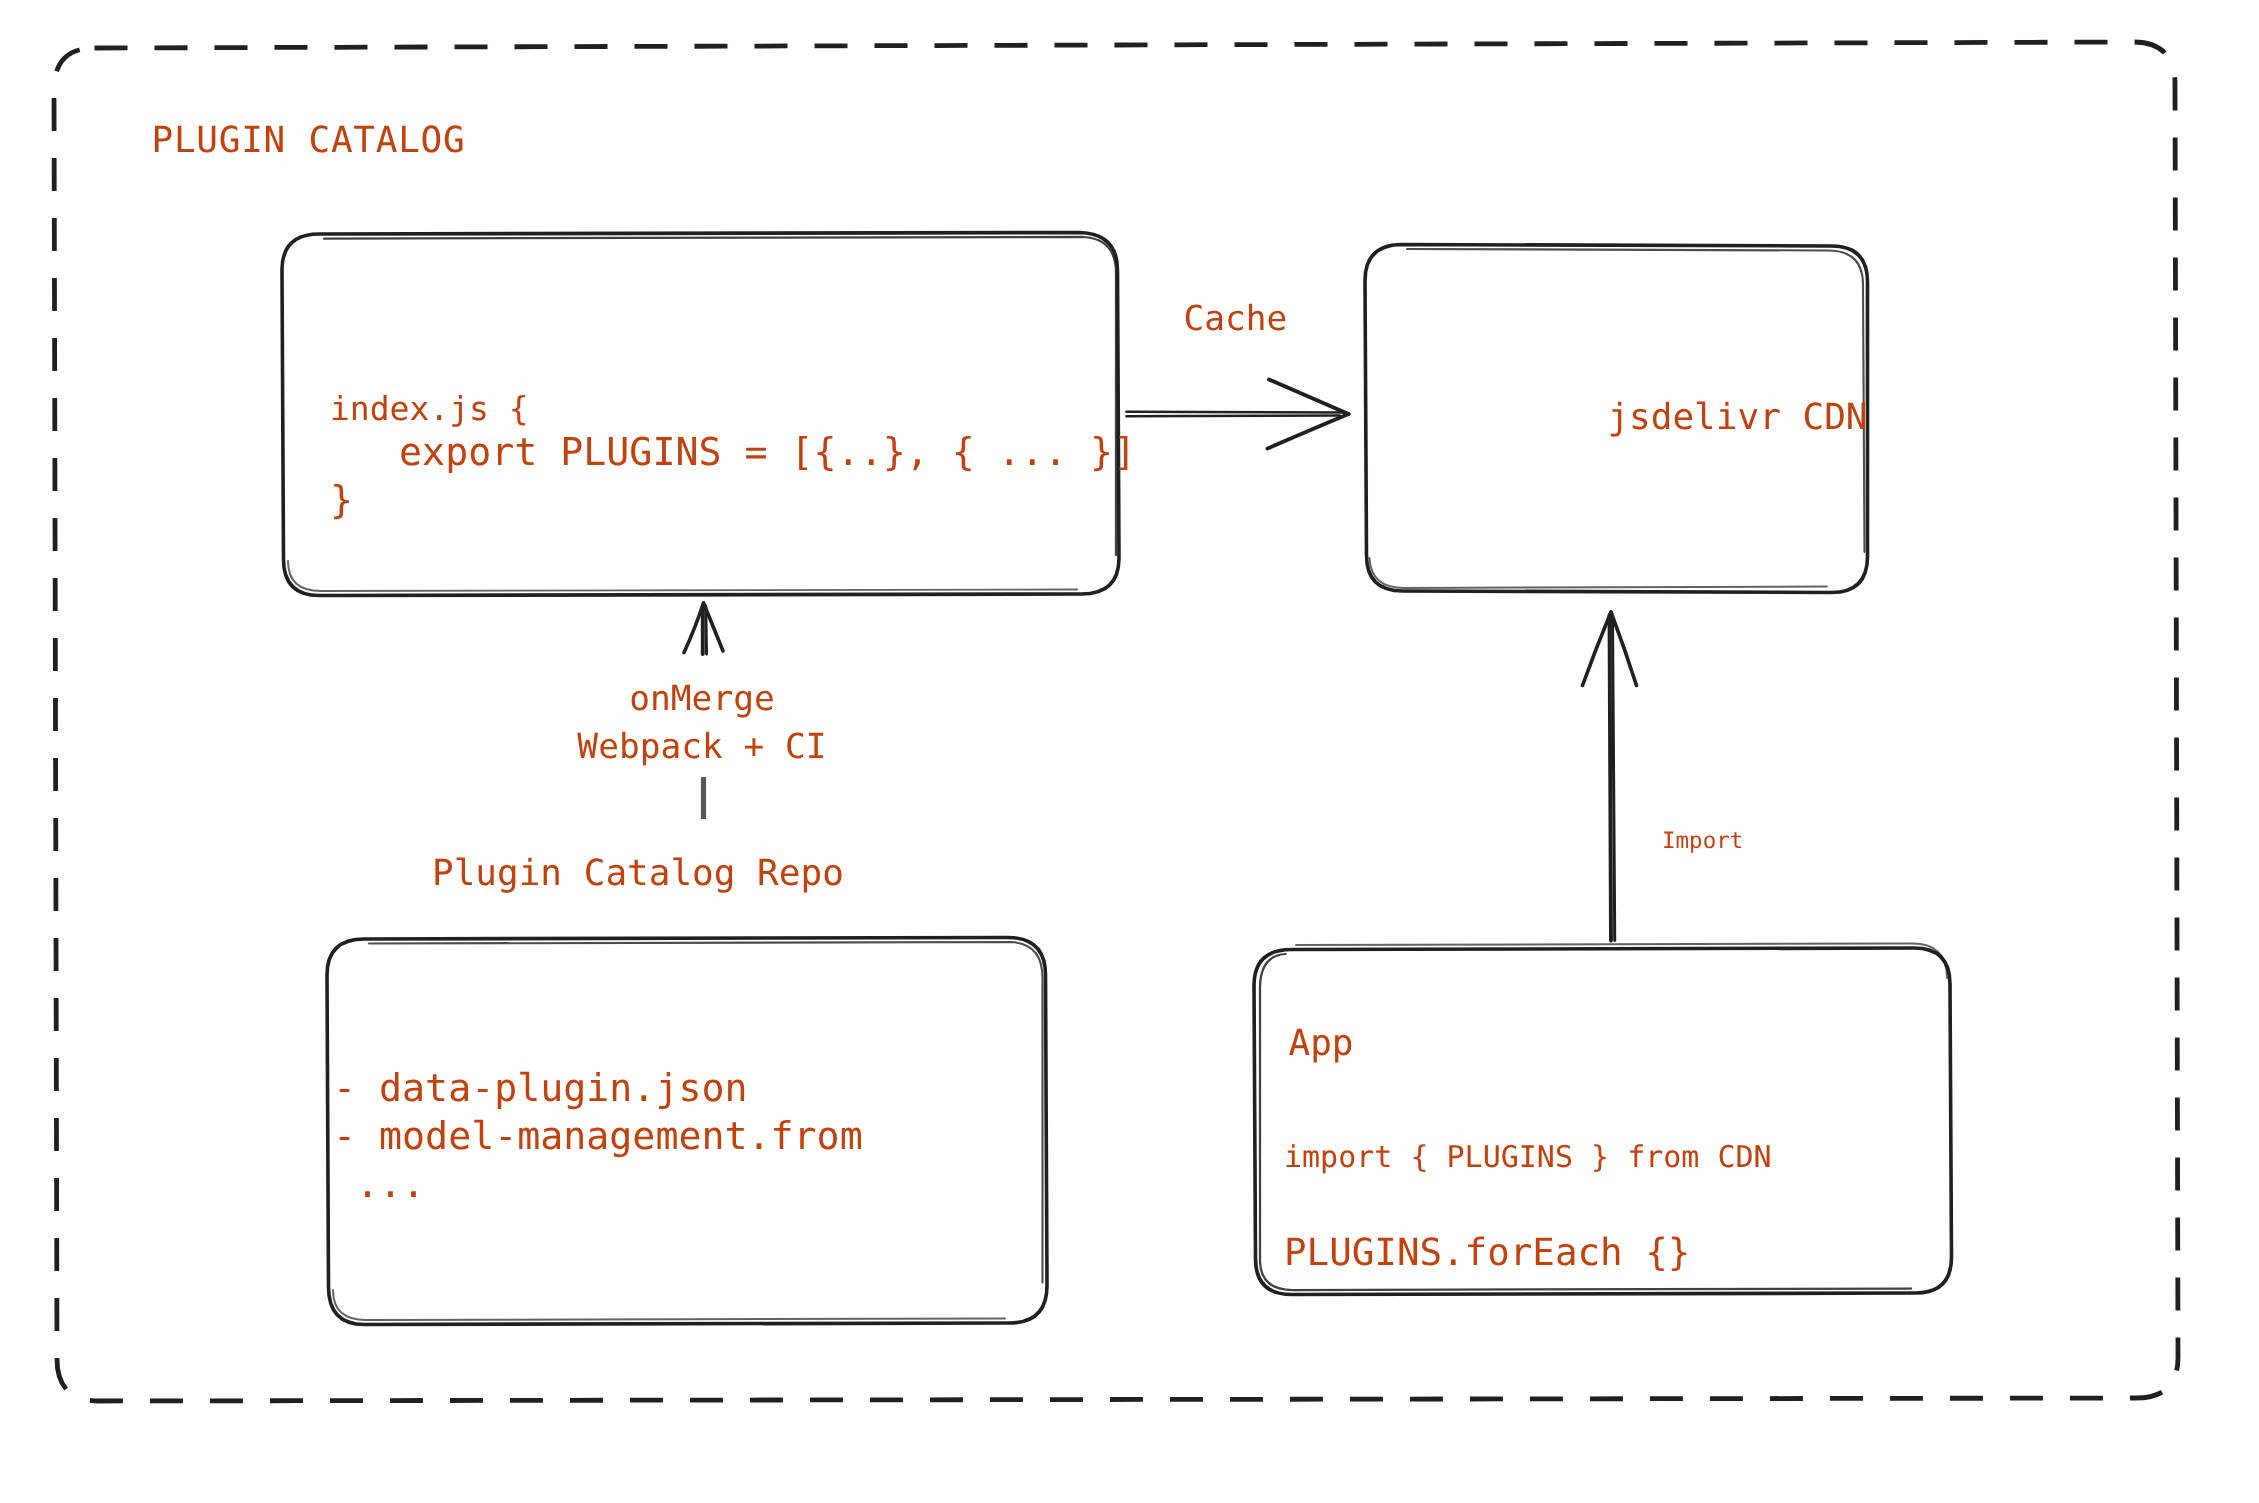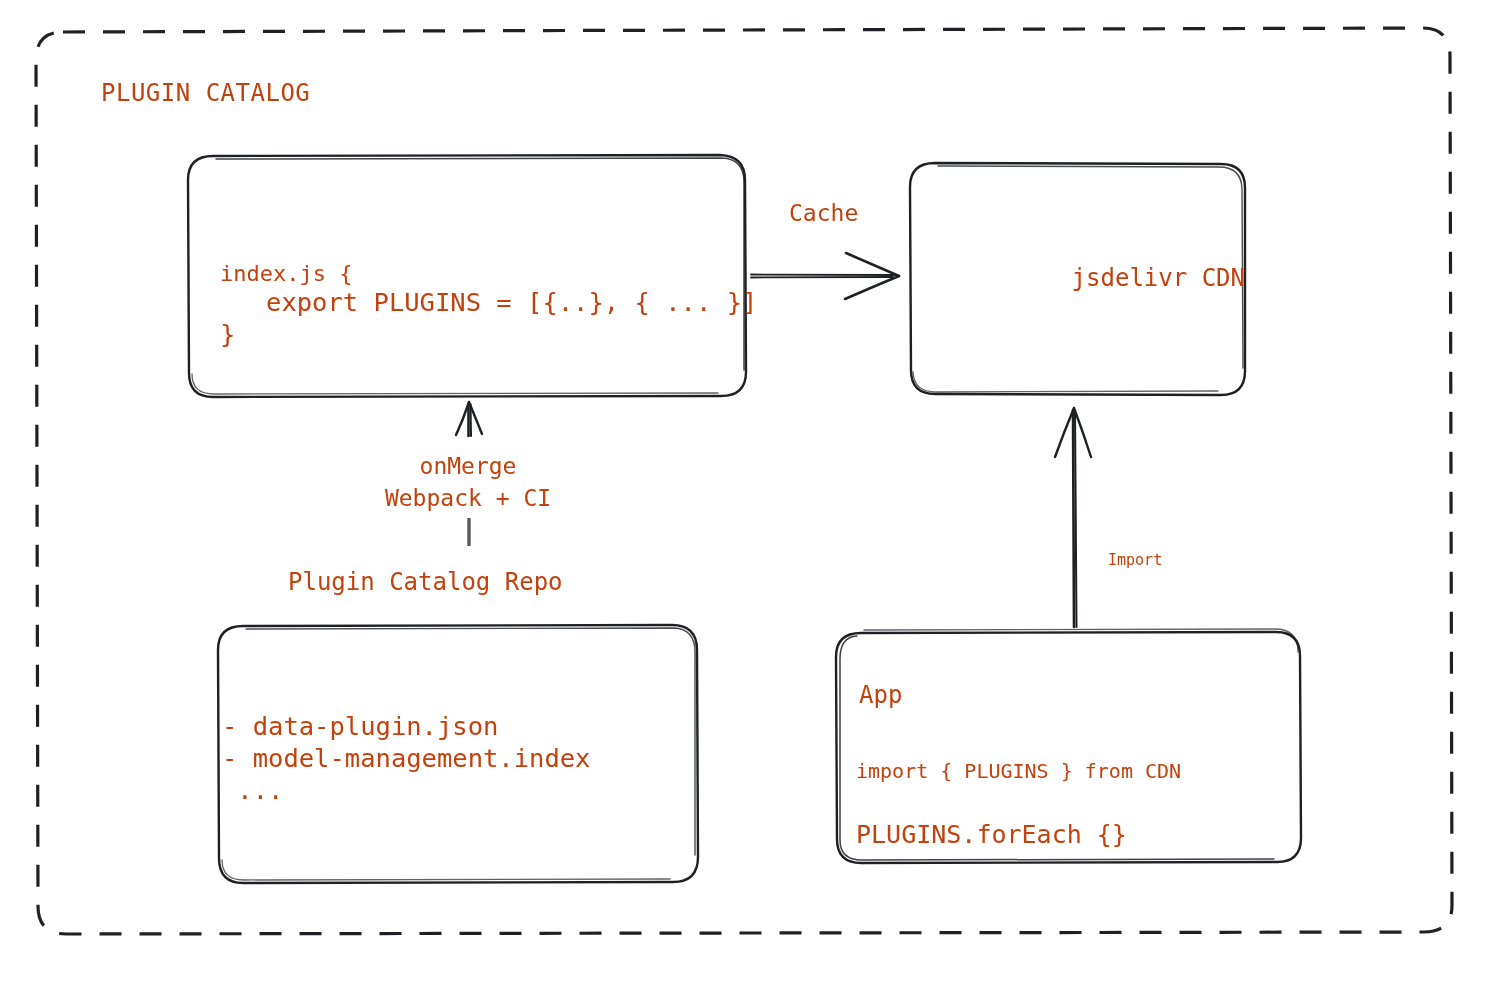--- a/index.html
+++ b/index.html
@@ -185,21 +185,21 @@
   <div class="webpack-label" style="position:absolute;">
     <div class="txt" style="position:relative;left:0;top:0;width:246px;text-align:center;font-size:23px;line-height:32px;">onMerge</div>
     <div class="txt" style="position:relative;left:0;top:0;width:246px;text-align:center;font-size:23px;line-height:32px;">Webpack + CI</div>
   </div>
 
   <div class="txt import-label">Import</div>
 
   <div class="txt repo-title">Plugin Catalog Repo</div>
   <div class="repo-code" style="position:absolute;">
     <div class="txt" style="position:relative;left:0;top:0;font-size:25.5px;line-height:32px;">- data-plugin.json</div>
-    <div class="txt" style="position:relative;left:0;top:0;font-size:25.5px;line-height:32px;">- model-management.index</div>
+    <div class="txt" style="position:relative;left:0;top:0;font-size:25.5px;line-height:32px;">- model-management.from</div>
     <div class="txt" style="position:relative;left:0;top:0;font-size:25.5px;line-height:32px;"> ...</div>
   </div>
 
   <div class="txt app-title">App</div>
   <div class="app-code" style="position:absolute;">
     <div class="txt" style="position:relative;left:0;top:0;font-size:20px;line-height:63px;">import { PLUGINS } from CDN</div>
     <div class="txt" style="position:relative;left:0;top:0;font-size:25px;line-height:63px;">PLUGINS.forEach {}</div>
   </div>
 
 </div>

